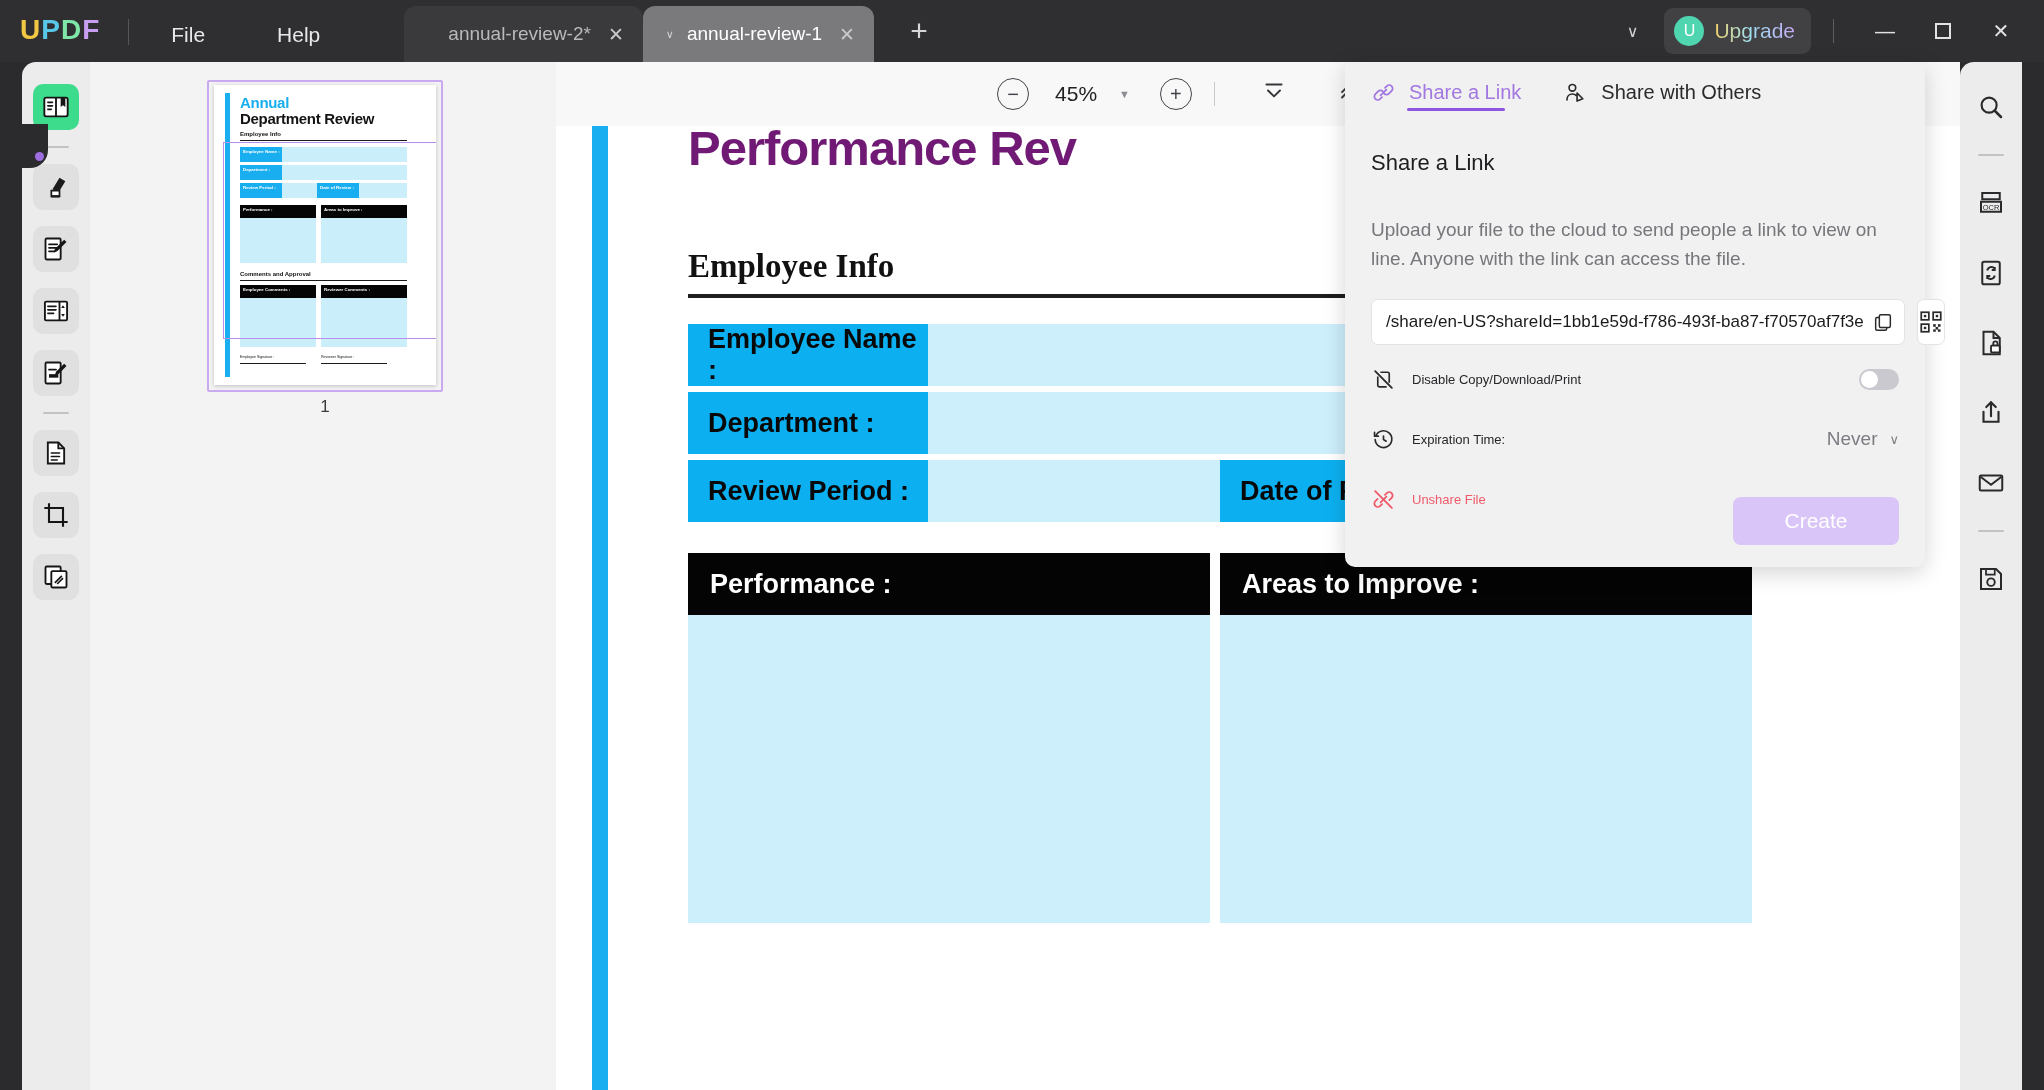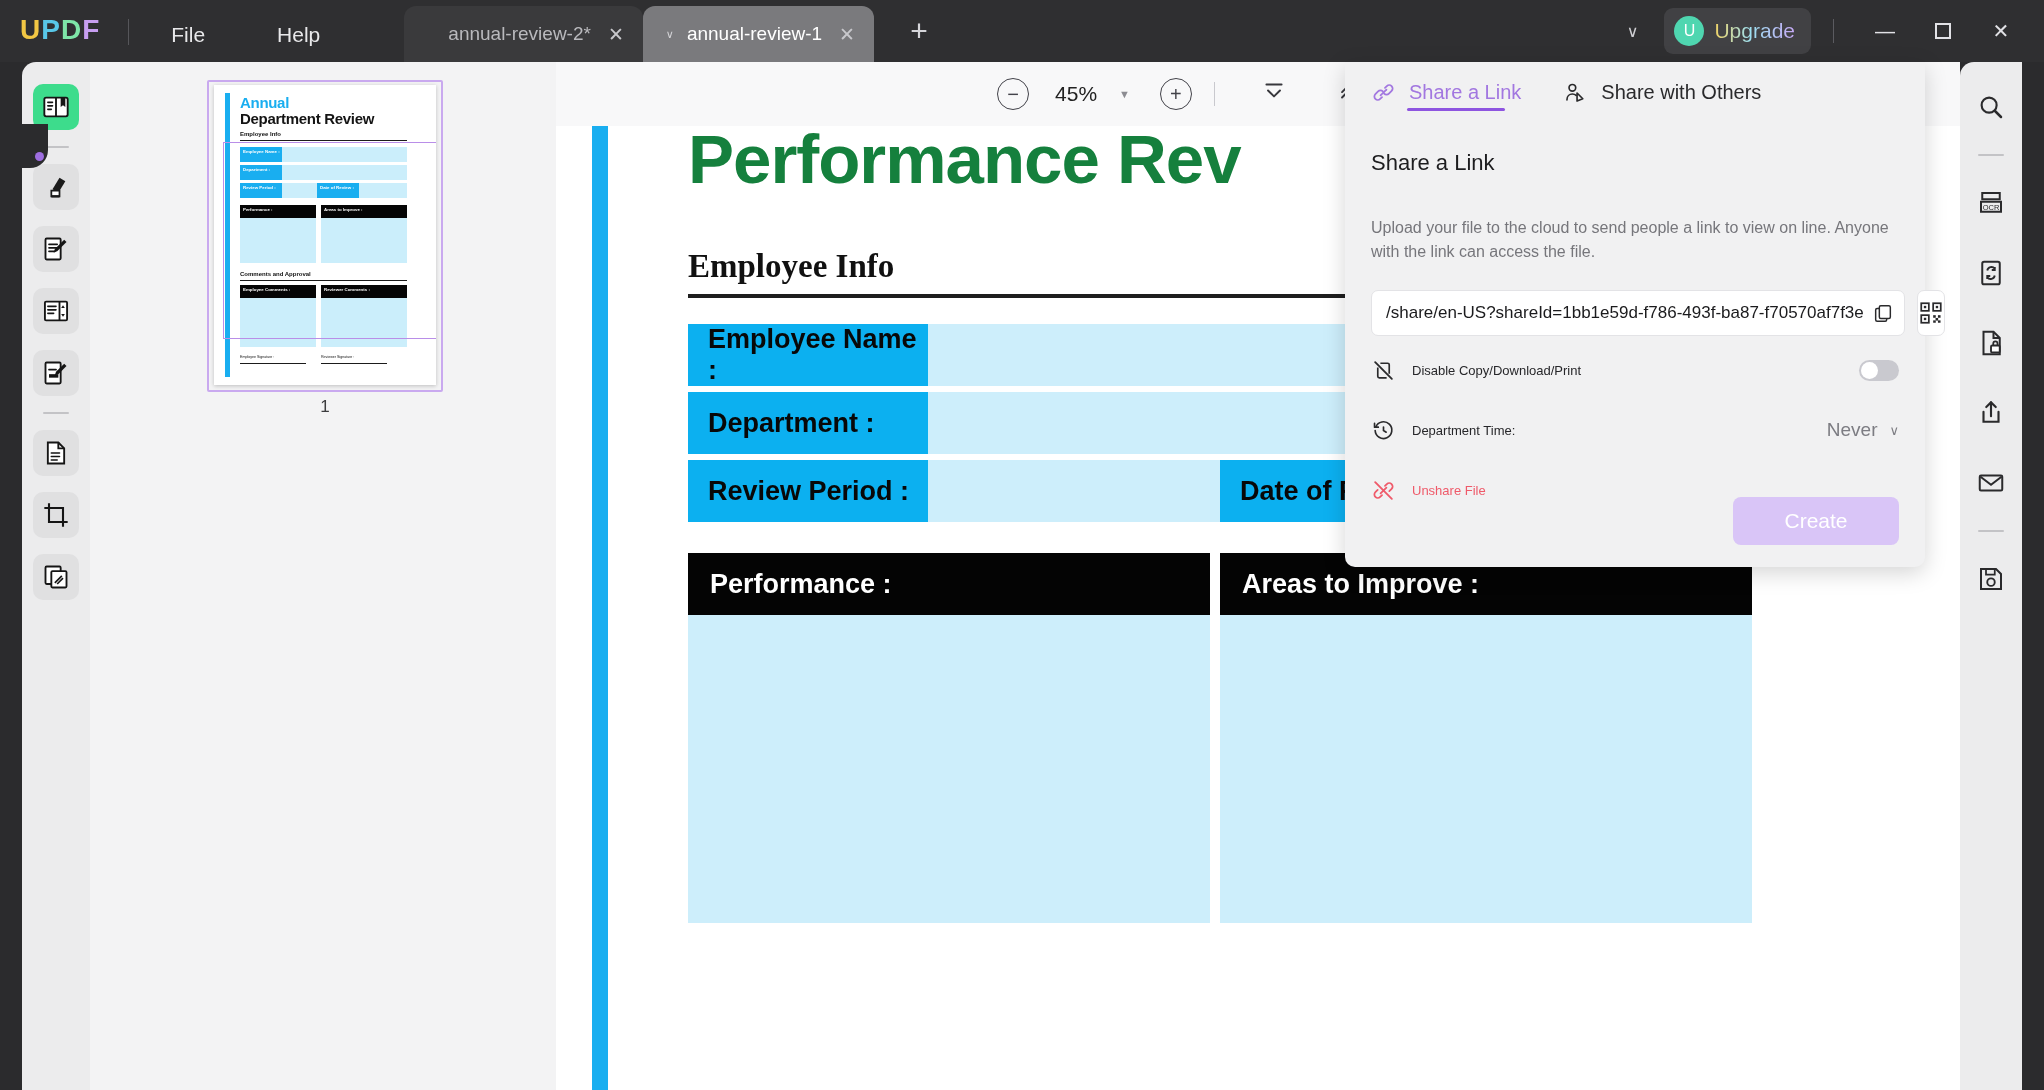--- a/index.html
+++ b/index.html
@@ -178,22 +178,22 @@
     box-shadow: 0 1px 2px rgba(0,0,0,.05);
   }
 
   
   .page-area { position: absolute; left: 0; top: 64px; right: 0; bottom: 0; overflow: hidden; background:#fff;}
   .page {
     position: absolute; left: 36px; top: 0; width: 1270px; background: #ffffff;
   }
   .page-bluebar { position: absolute; left: 0; top: 0; width: 16px; height: 1026px; background: #19aef0; }
   .doc-title {
-    position: absolute; left: 96px; top: -6px; font-size: 69px; font-weight: bold;
-    color: #15803d; letter-spacing: -1px; white-space: nowrap;
+    position: absolute; left: 96px; top: -6px; font-size: 49px; font-weight: bold;
+    color: #701a75; letter-spacing: -1px; white-space: nowrap;
     font-family: "Liberation Sans", sans-serif;
   }
   .doc-h2 {
     position: absolute; left: 96px; font-size: 33px; font-weight: bold; color: #111;
     font-family: "Liberation Serif", serif;
   }
   .doc-rule { position: absolute; left: 96px; height: 4px; background: #1e1e1e; }
   .fld-key {
     position: absolute; background: #0cb0f0; display: flex; align-items: center;
     padding-left: 20px; font-size: 27px; font-weight: bold; color: #080808;
@@ -217,21 +217,21 @@
   .sp-tab { display: flex; align-items: center; gap: 13px; height: 60px; position: relative; }
   .sp-tab .sp-tab-label { font-size: 20px; }
   .sp-tab.active .sp-tab-label { color: #a277e0; }
   .sp-tab.inactive .sp-tab-label { color: #2a2a2c; }
   .sp-underline {
     position: absolute; left: 36px; bottom: 11px; width: 98px; height: 3px;
     background: #8e55e0; border-radius: 2px;
   }
   .sp-body { padding: 28px 26px 0 26px; }
   .sp-h { font-size: 22px; color: #1d1d1f; margin-bottom: 14px; }
-  .sp-desc { font-size: 16px; color: #76767b; line-height: 1.5; width: 528px; margin-top: 40px; }
+  .sp-desc { font-size: 19px; color: #76767b; line-height: 1.5; width: 528px; margin-top: 40px; }
   .sp-linkrow { display: flex; align-items: center; gap: 12px; margin-top: 26px; }
   .sp-input {
     flex: 1; height: 46px; background: #ffffff; border: 1px solid #e3e3e6;
     border-radius: 7px; display: flex; align-items: center; padding: 0 10px 0 14px; gap: 8px;
   }
   .sp-input-text {
     flex: 1; font-size: 17px; color: #1b1b1d; white-space: nowrap; overflow: hidden;
   }
   .sp-qr {
     width: 48px; height: 46px; background: #ffffff; border: 1px solid #e3e3e6;
@@ -620,21 +620,21 @@
           </div>
         </div>
       </div>
 
       <div class="sp-opt">
         <svg width="25" height="25" viewBox="0 0 24 24">
           <path d="M4.6 8.6A8 8 0 1 1 4 12" fill="none" stroke="#2a2a2c" stroke-width="1.6" stroke-linecap="round"></path>
           <path d="M3.4 5.2v3.6H7" fill="none" stroke="#2a2a2c" stroke-width="1.6" stroke-linecap="round" stroke-linejoin="round"></path>
           <path d="M12 8.6V12l2.6 1.6" fill="none" stroke="#2a2a2c" stroke-width="1.6" stroke-linecap="round"></path>
         </svg>
-        <span class="sp-opt-label">Department Time:</span>
+        <span class="sp-opt-label">Expiration Time:</span>
         <div class="sp-opt-right">
           <span class="sp-sel-val">Never</span>
           <span class="sp-sel-caret">∨</span>
         </div>
       </div>
 
       <div class="sp-opt">
         <svg width="25" height="25" viewBox="0 0 24 24">
           <path d="M13.4 7.6l1.8-1.8a3.2 3.2 0 0 1 4.6 4.6l-2.2 2.2" fill="none" stroke="#ef5a6a" stroke-width="1.7" stroke-linecap="round"></path>
           <path d="M10.6 16.4l-1.8 1.8a3.2 3.2 0 0 1-4.6-4.6l2.2-2.2" fill="none" stroke="#ef5a6a" stroke-width="1.7" stroke-linecap="round"></path>

